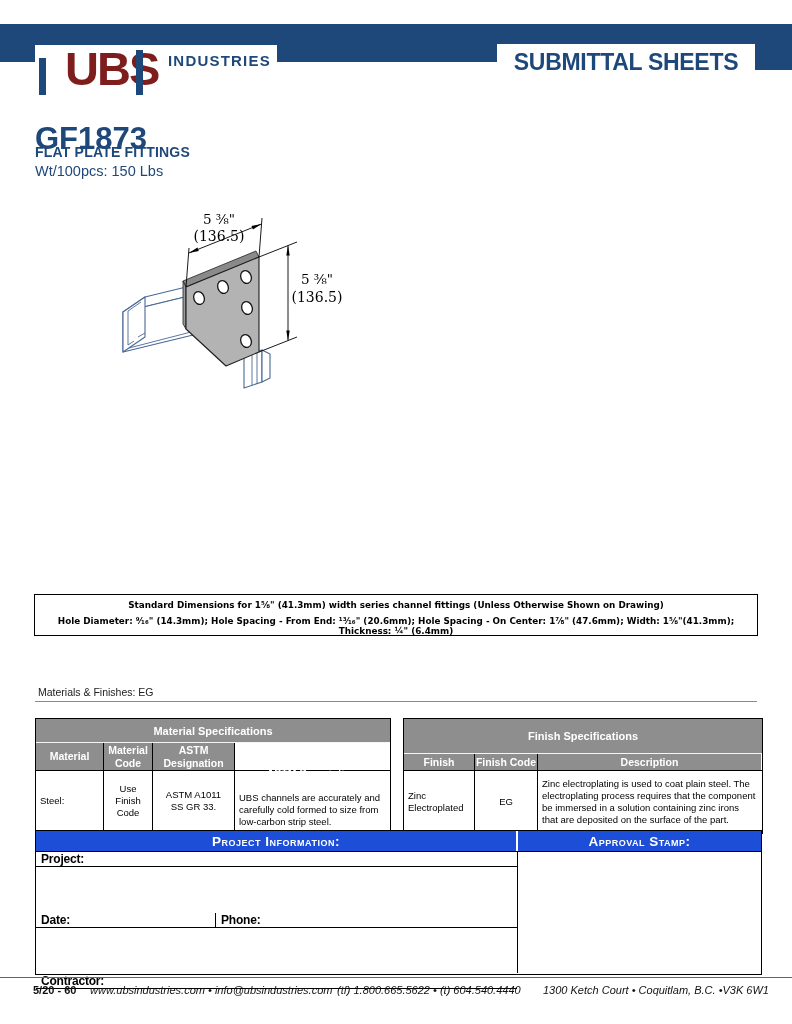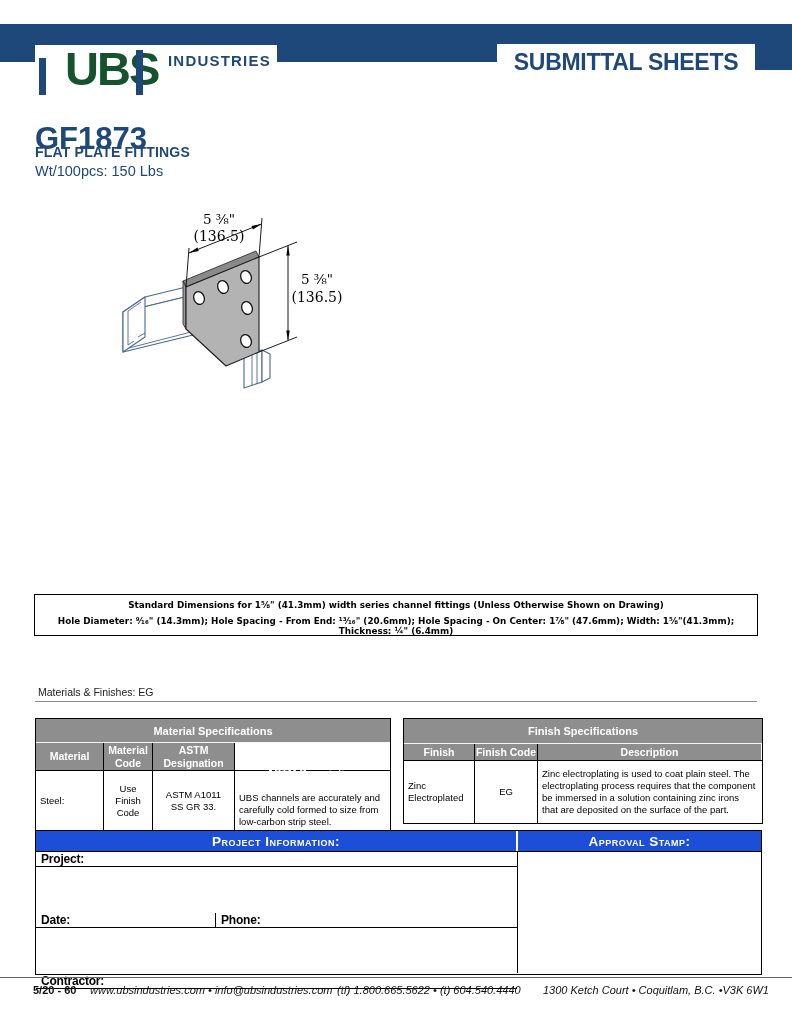--- a/index.html
+++ b/index.html
@@ -10,21 +10,21 @@
     background:#fff; overflow:hidden;
   }
   .abs { position:absolute; }
 
   
   .topbar { left:0; top:24px; width:792px; height:38px; background:#1e4879; }
   .topbar-tab { left:755px; top:24px; width:37px; height:46px; background:#1e4879; }
   .logo-box { left:35px; top:45px; width:242px; height:52px; background:#fff; }
   .logo-bar-l { left:4px; top:13px; width:7px; height:37px; background:#1e4879; }
   .logo-ubs { left:30px; top:-2px; font-size:47px; line-height:52px; font-weight:900;
-              letter-spacing:-2px; color:#14532d; }
+              letter-spacing:-2px; color:#7f1d1d; }
   .logo-bar-r { left:101px; top:5px; width:7px; height:45px; background:#1e4879; }
   .logo-ind { left:133px; top:7px; font-size:15px; font-weight:800; letter-spacing:1.2px;
               color:#1e4879; }
   .banner-box { left:497px; top:44px; width:258px; height:36px; background:#fff;
                 display:flex; align-items:center; justify-content:center; }
   .banner-text { font-size:23px; font-weight:900; letter-spacing:-0.3px; color:#1e4879; }
 
   
   .prod-code { left:35px; top:121px; font-size:31px; font-weight:900; color:#1e4879; }
   .prod-name { left:35px; top:144px; font-size:14px; font-weight:800; letter-spacing:0.2px; color:#1e4879; }
@@ -61,21 +61,21 @@
   .cell.lft { padding:3px 4px; }
   .ml { white-space:pre-line; }
 
   .mat-table { left:35px; top:718px; width:356px; }
   .mat-table .spec-title { height:24px; }
   .mat-table .spec-head  { height:28px; }
   .mat-table .spec-body  { height:60px; }
   .mc1 { width:68px; } .mc2 { width:49px; } .mc3 { width:82px; } .mc4 { width:154px;margin-top:30px; }
 
   .fin-table { left:403px; top:718px; width:360px; }
-  .fin-table .spec-title { height:25px; }
+  .fin-table .spec-title { height:35px; }
   .fin-table .spec-head  { height:17px; }
   .fin-table .spec-body  { height:62px; }
   .fc1 { width:71px; } .fc2 { width:63px; } .fc3 { width:223px; }
 
   
   .proj-table { left:35px; top:830px; width:727px; height:145px; border:1.5px solid #000; }
   .proj-head { display:flex; height:21px; border-bottom:1.5px solid #000; }
   .proj-head .ph-cell { background:#1d4ed8; color:#fff; font-weight:bold; font-size:13.5px;
                         font-variant:small-caps; letter-spacing:0.5px; display:flex;
                         align-items:center; justify-content:center; }

